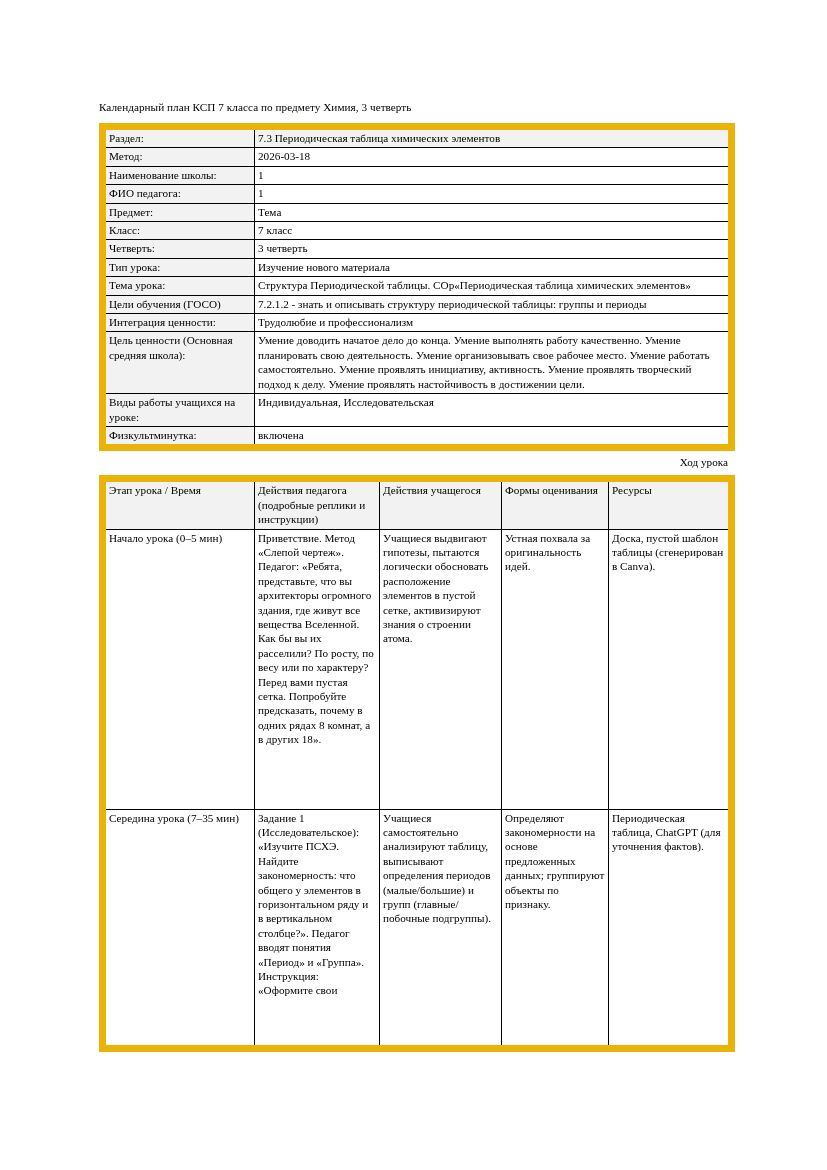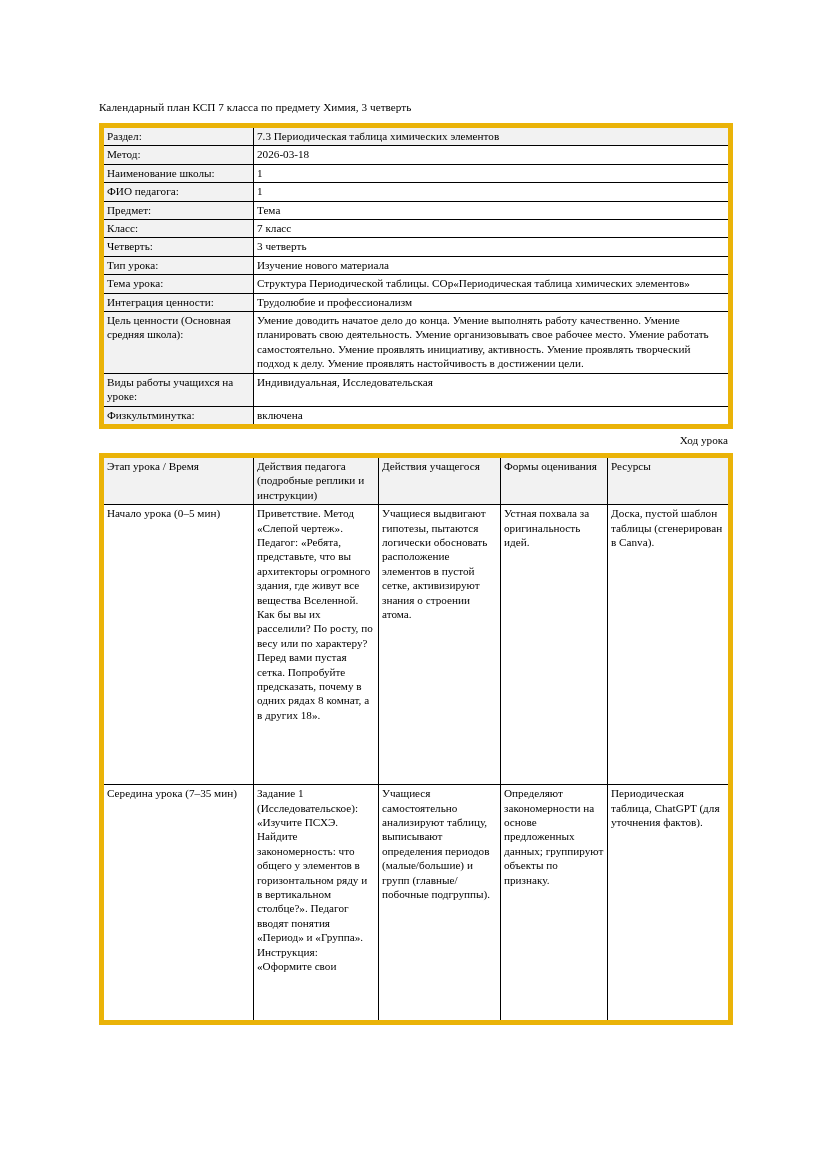--- a/index.html
+++ b/index.html
@@ -35,21 +35,21 @@
     line-height: 14px;
     margin: 0 0 9px 0;
     white-space: nowrap;
     letter-spacing: 0.05px;
   }
 
   table.doc-table {
     border-collapse: collapse;
     table-layout: fixed;
     width: 629px;
-    border: 5px solid #eab308;
+    border: 7px solid #eab308;
   }
   table.doc-table td,
   table.doc-table th {
     border: 1px solid #000000;
     padding: 1px 3px 2px 3px;
     font-size: 11.2px;
     line-height: 14.4px;
     vertical-align: top;
     text-align: left;
     font-weight: normal;
@@ -138,20 +138,24 @@
         </tr>
         <tr>
           <td class="label">Тип урока:</td>
           <td class="value">Изучение нового материала</td>
         </tr>
         <tr>
           <td class="label">Тема урока:</td>
           <td class="value">Структура Периодической таблицы. СОр«Периодическая таблица химических элементов»</td>
         </tr>
         <tr>
+          <td class="label">Цели обучения (ГОСО)</td>
+          <td class="value">7.2.1.2 - знать и описывать структуру периодической таблицы: группы и периоды</td>
+        </tr>
+        <tr>
           <td class="label">Интеграция ценности:</td>
           <td class="value">Трудолюбие и профессионализм</td>
         </tr>
         <tr>
           <td class="label">Цель ценности (Основная средняя школа):</td>
           <td class="value">Умение доводить начатое дело до конца. Умение выполнять работу качественно. Умение планировать свою деятельность. Умение организовывать свое рабочее место. Умение работать самостоятельно. Умение проявлять инициативу, активность. Умение проявлять творческий подход к делу. Умение проявлять настойчивость в достижении цели.</td>
         </tr>
         <tr>
           <td class="label">Виды работы учащихся на уроке:</td>
           <td class="value">Индивидуальная, Исследовательская</td>

